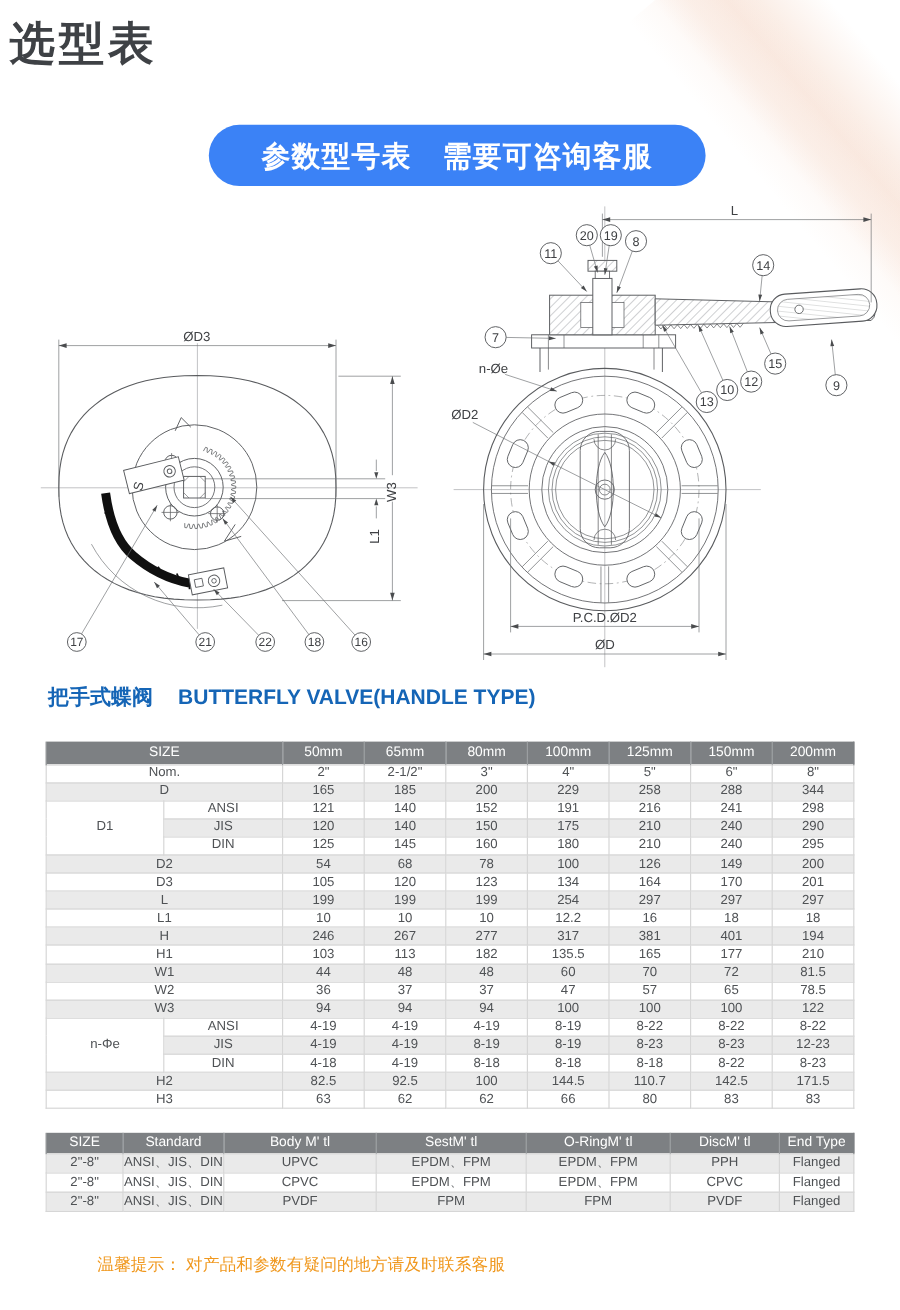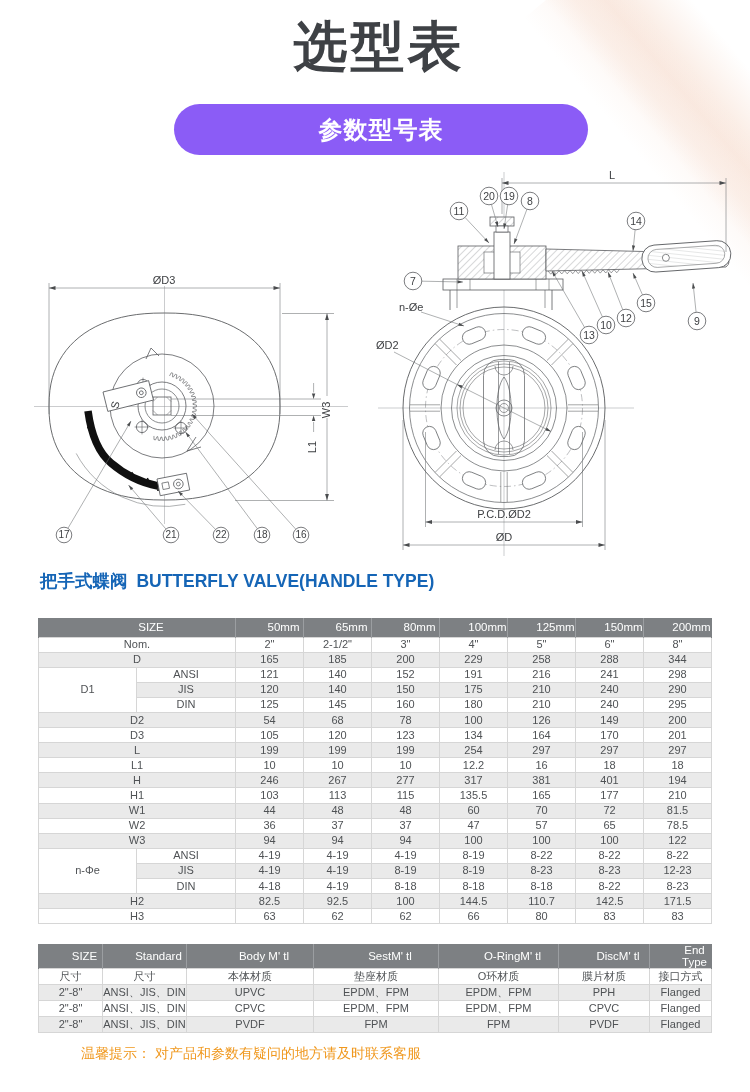--- a/index.html
+++ b/index.html
@@ -14,36 +14,36 @@
     position:absolute; left:430px; top:-30px; width:520px; height:220px;
     transform:rotate(50deg);
     background:linear-gradient(180deg, rgba(243,206,186,0) 26%, rgba(244,210,190,.36) 46%, rgba(242,203,182,.4) 56%, rgba(243,206,186,0) 78%);
   }
   .bg-band2 {
     position:absolute; left:470px; top:100px; width:520px; height:170px;
     transform:rotate(50deg);
     background:linear-gradient(180deg, rgba(247,221,206,0) 22%, rgba(247,221,206,.26) 50%, rgba(247,221,206,0) 80%);
   }
   .title {
-    position:absolute; left:0; top:11px; width:750px; text-align:center;
-    font-size:54px; font-weight:700; color:#3E4145; letter-spacing:3px; padding-left:8px;
+    position:absolute; left:0; top:11px; width:750px; text-align:left;
+    font-size:38px; font-weight:700; color:#3E4145; letter-spacing:3px; padding-left:8px;
   }
   .pill {
     position:absolute; left:174px; top:104px; width:414px; height:51px; border-radius:25.5px;
-    background:#8b5cf6; display:flex; align-items:center; justify-content:center; gap:26px;
+    background:#3b82f6; display:flex; align-items:center; justify-content:center; gap:26px;
   }
   .pill span { color:#fff; font-size:24px; font-weight:700; letter-spacing:1px; }
   .sec-head { position:absolute; left:40px; top:569px; font-size:17.5px; font-weight:700; color:#1565B6; }
-  .sec-head .en { margin-left:4px; }
+  .sec-head .en { margin-left:16px; }
   table { border-collapse:collapse; table-layout:fixed; position:absolute; left:38px; }
   .spec { top:618px; width:673px; }
   .mat  { top:944px; width:673px; }
   th {
     background:#7D8083; color:#fff; font-weight:400; font-size:11.5px; 
-    border-left:1px solid #9b9ea1; border-right:1px solid #9b9ea1;padding-left:28px;
+    border-left:1px solid #9b9ea1; border-right:1px solid #9b9ea1;
   }
   th:first-child { border-left:1px solid #7D8083; }
   th:last-child { border-right:1px solid #7D8083; }
   .spec th { height:19px; }
   .mat th { height:17px; }
   td {
     font-size:11px; color:#4F5255; text-align:center; vertical-align:middle;
     border:1px solid #D6D6D6; background:#fff; height:15.1px; line-height:1;
   }
   .mat td { height:16px; }
@@ -59,20 +59,21 @@
 
 <div class="bg-wrap">
     <div class="bg-band"></div>
     <div class="bg-band2"></div>
   </div>
 
 <h1 class="title">选型表</h1>
 
 <div class="pill">
   <span>参数型号表</span>
+  <span>需要可咨询客服</span>
 </div>
 
 <svg width="750" height="398" viewBox="0 162 750 398" style="position:absolute;left:0;top:162px" font-family="Liberation Sans, sans-serif">
     <defs>
       <pattern id="hh" width="5" height="5" patternTransform="rotate(45)" patternUnits="userSpaceOnUse">
         <rect width="5" height="5" fill="#fff"></rect>
         <line x1="0" y1="0" x2="0" y2="5" stroke="#9b9da0" stroke-width="0.8"></line>
       </pattern>
       <pattern id="hh2" width="4" height="4" patternTransform="rotate(100)" patternUnits="userSpaceOnUse">
         <rect width="4" height="4" fill="#fff"></rect>
@@ -428,21 +429,21 @@
         <td>277</td>
         <td>317</td>
         <td>381</td>
         <td>401</td>
         <td>194</td>
       </tr>
       <tr class="w">
         <td colspan="2" class="lab">H1</td>
         <td>103</td>
         <td>113</td>
-        <td>115</td>
+        <td>182</td>
         <td>135.5</td>
         <td>165</td>
         <td>177</td>
         <td>210</td>
       </tr>
       <tr class="g">
         <td colspan="2" class="lab">W1</td>
         <td>44</td>
         <td>48</td>
         <td>48</td>
@@ -540,29 +541,20 @@
         <th>SIZE</th>
         <th>Standard</th>
         <th>Body M' tl</th>
         <th>SestM' tl</th>
         <th>O-RingM' tl</th>
         <th>DiscM' tl</th>
         <th>End Type</th>
       </tr>
     </thead>
     <tbody>
-      <tr class="w">
-        <td>尺寸</td>
-        <td>尺寸</td>
-        <td>本体材质</td>
-        <td>垫座材质</td>
-        <td>O环材质</td>
-        <td>膜片材质</td>
-        <td>接口方式</td>
-      </tr>
       <tr class="g">
         <td>2"-8"</td>
         <td>ANSI、JIS、DIN</td>
         <td>UPVC</td>
         <td>EPDM、FPM</td>
         <td>EPDM、FPM</td>
         <td>PPH</td>
         <td>Flanged</td>
       </tr>
       <tr class="w">

